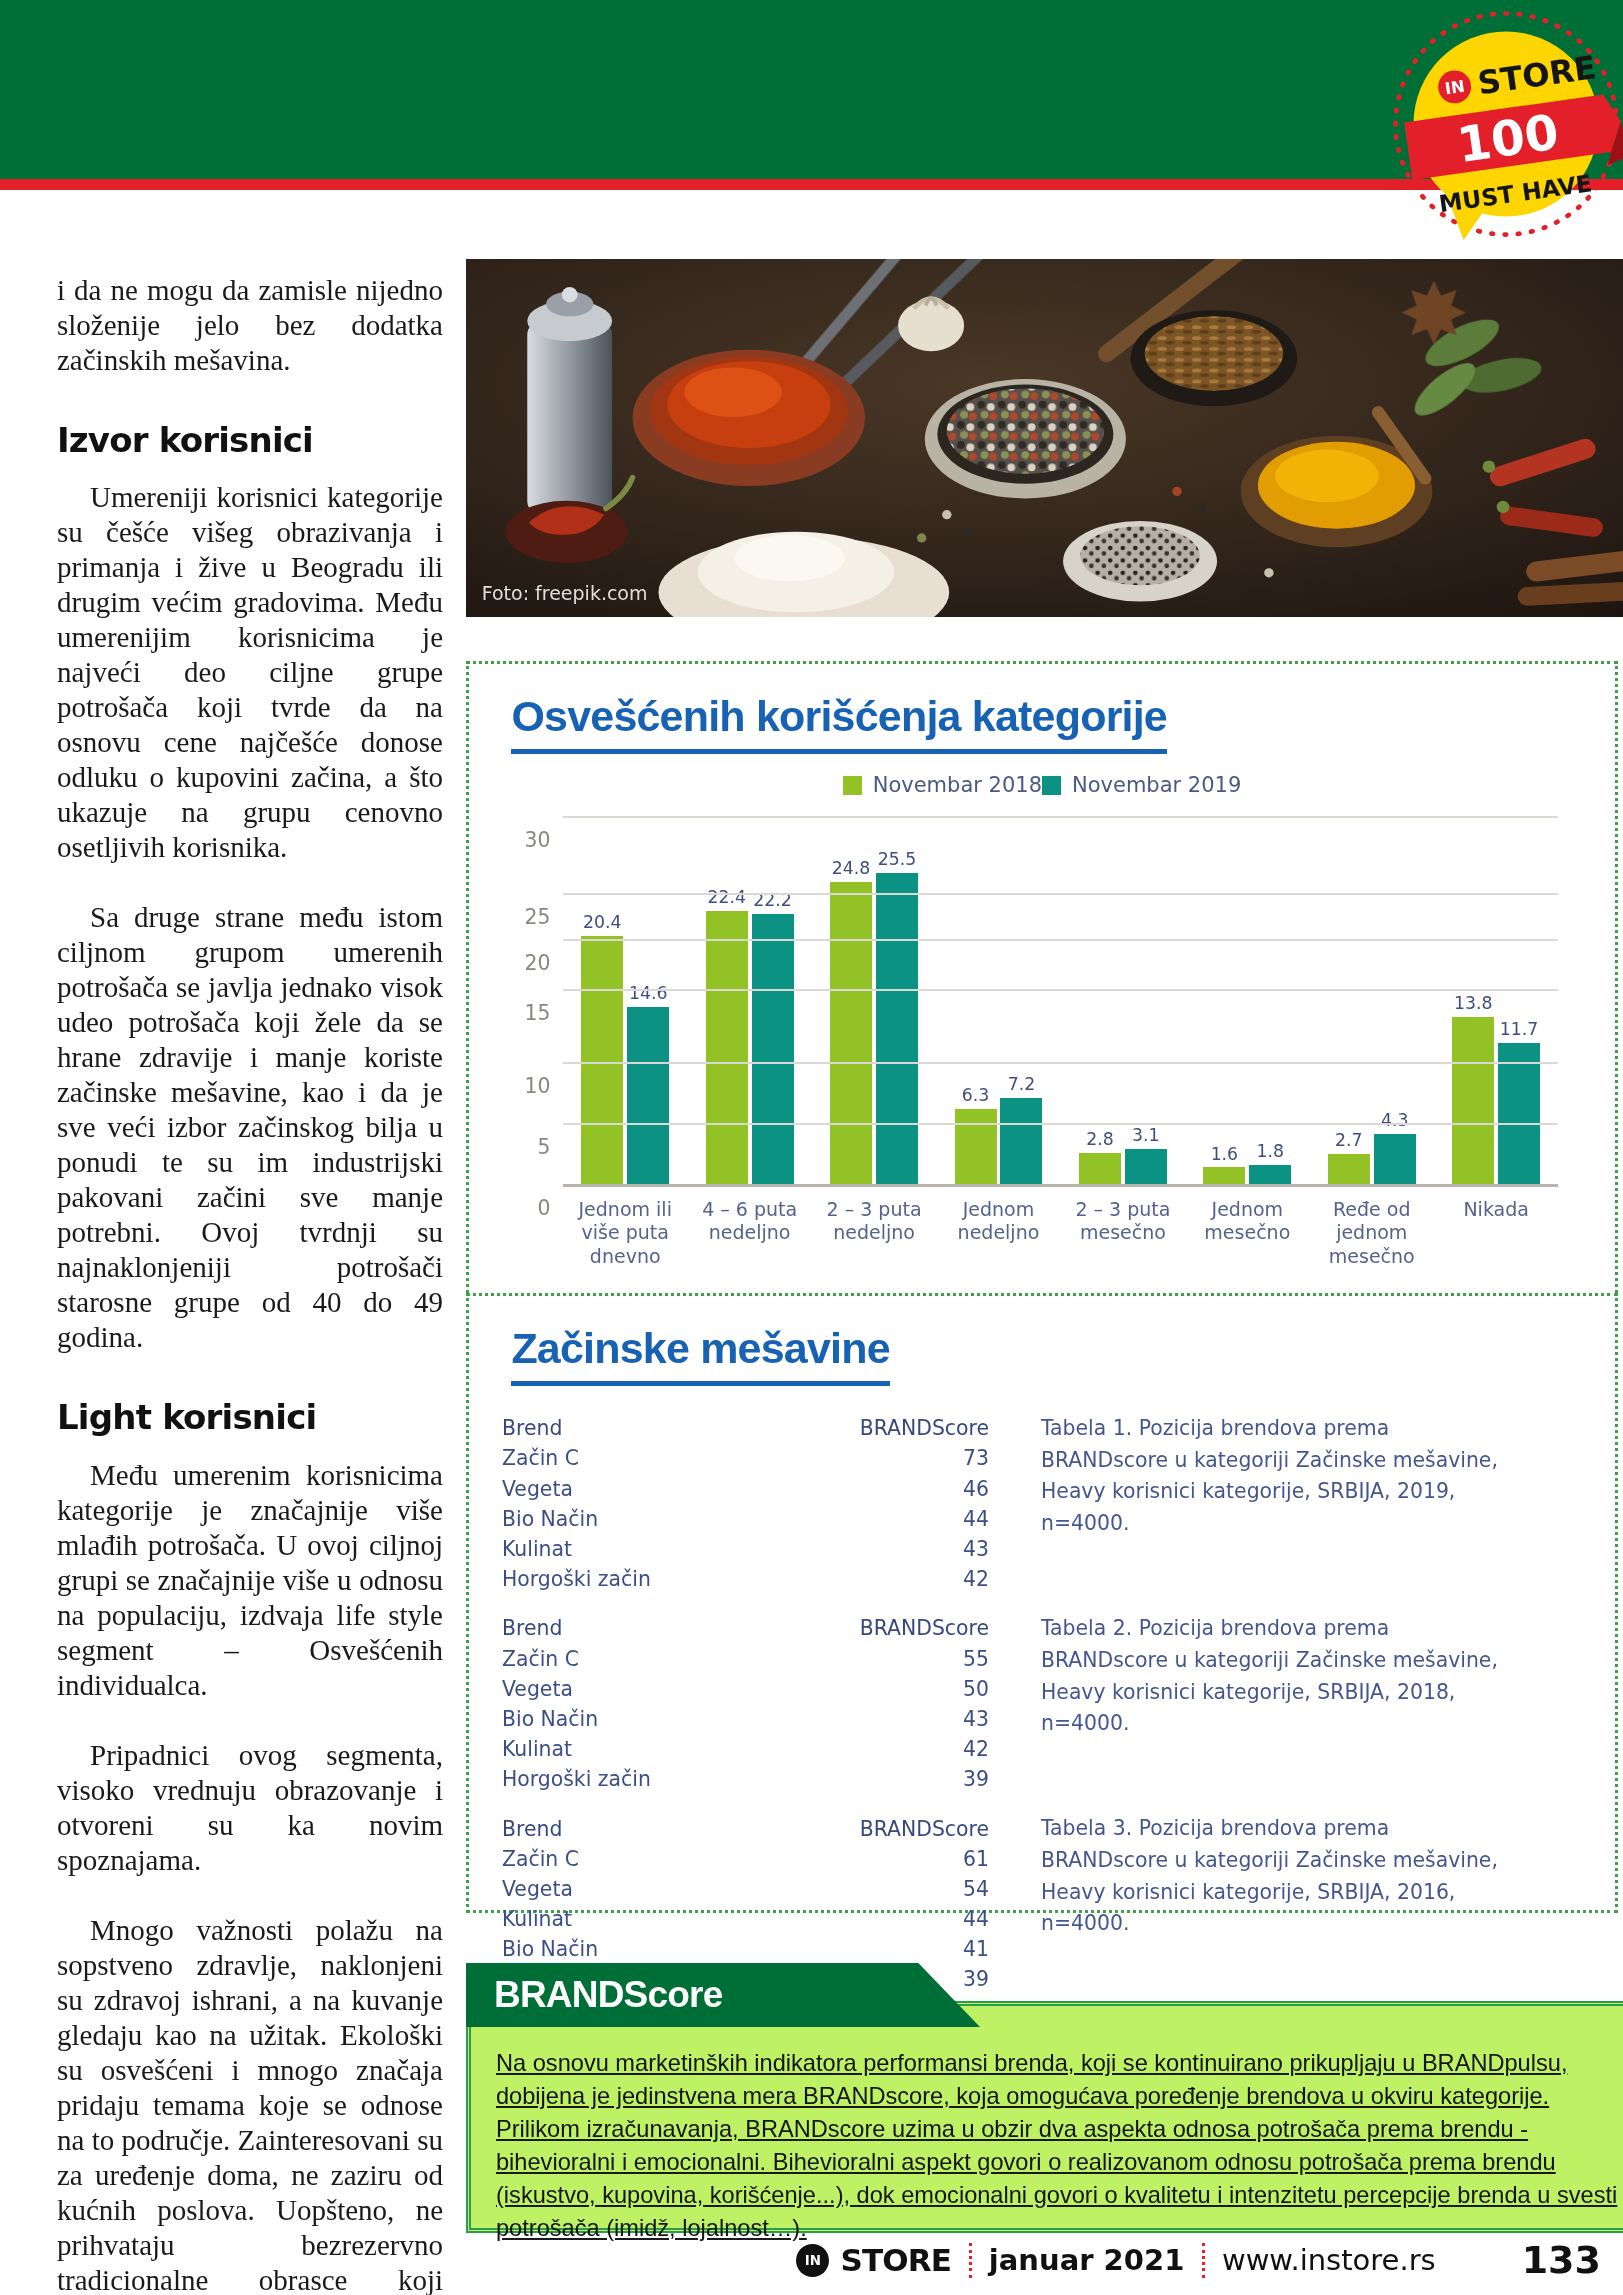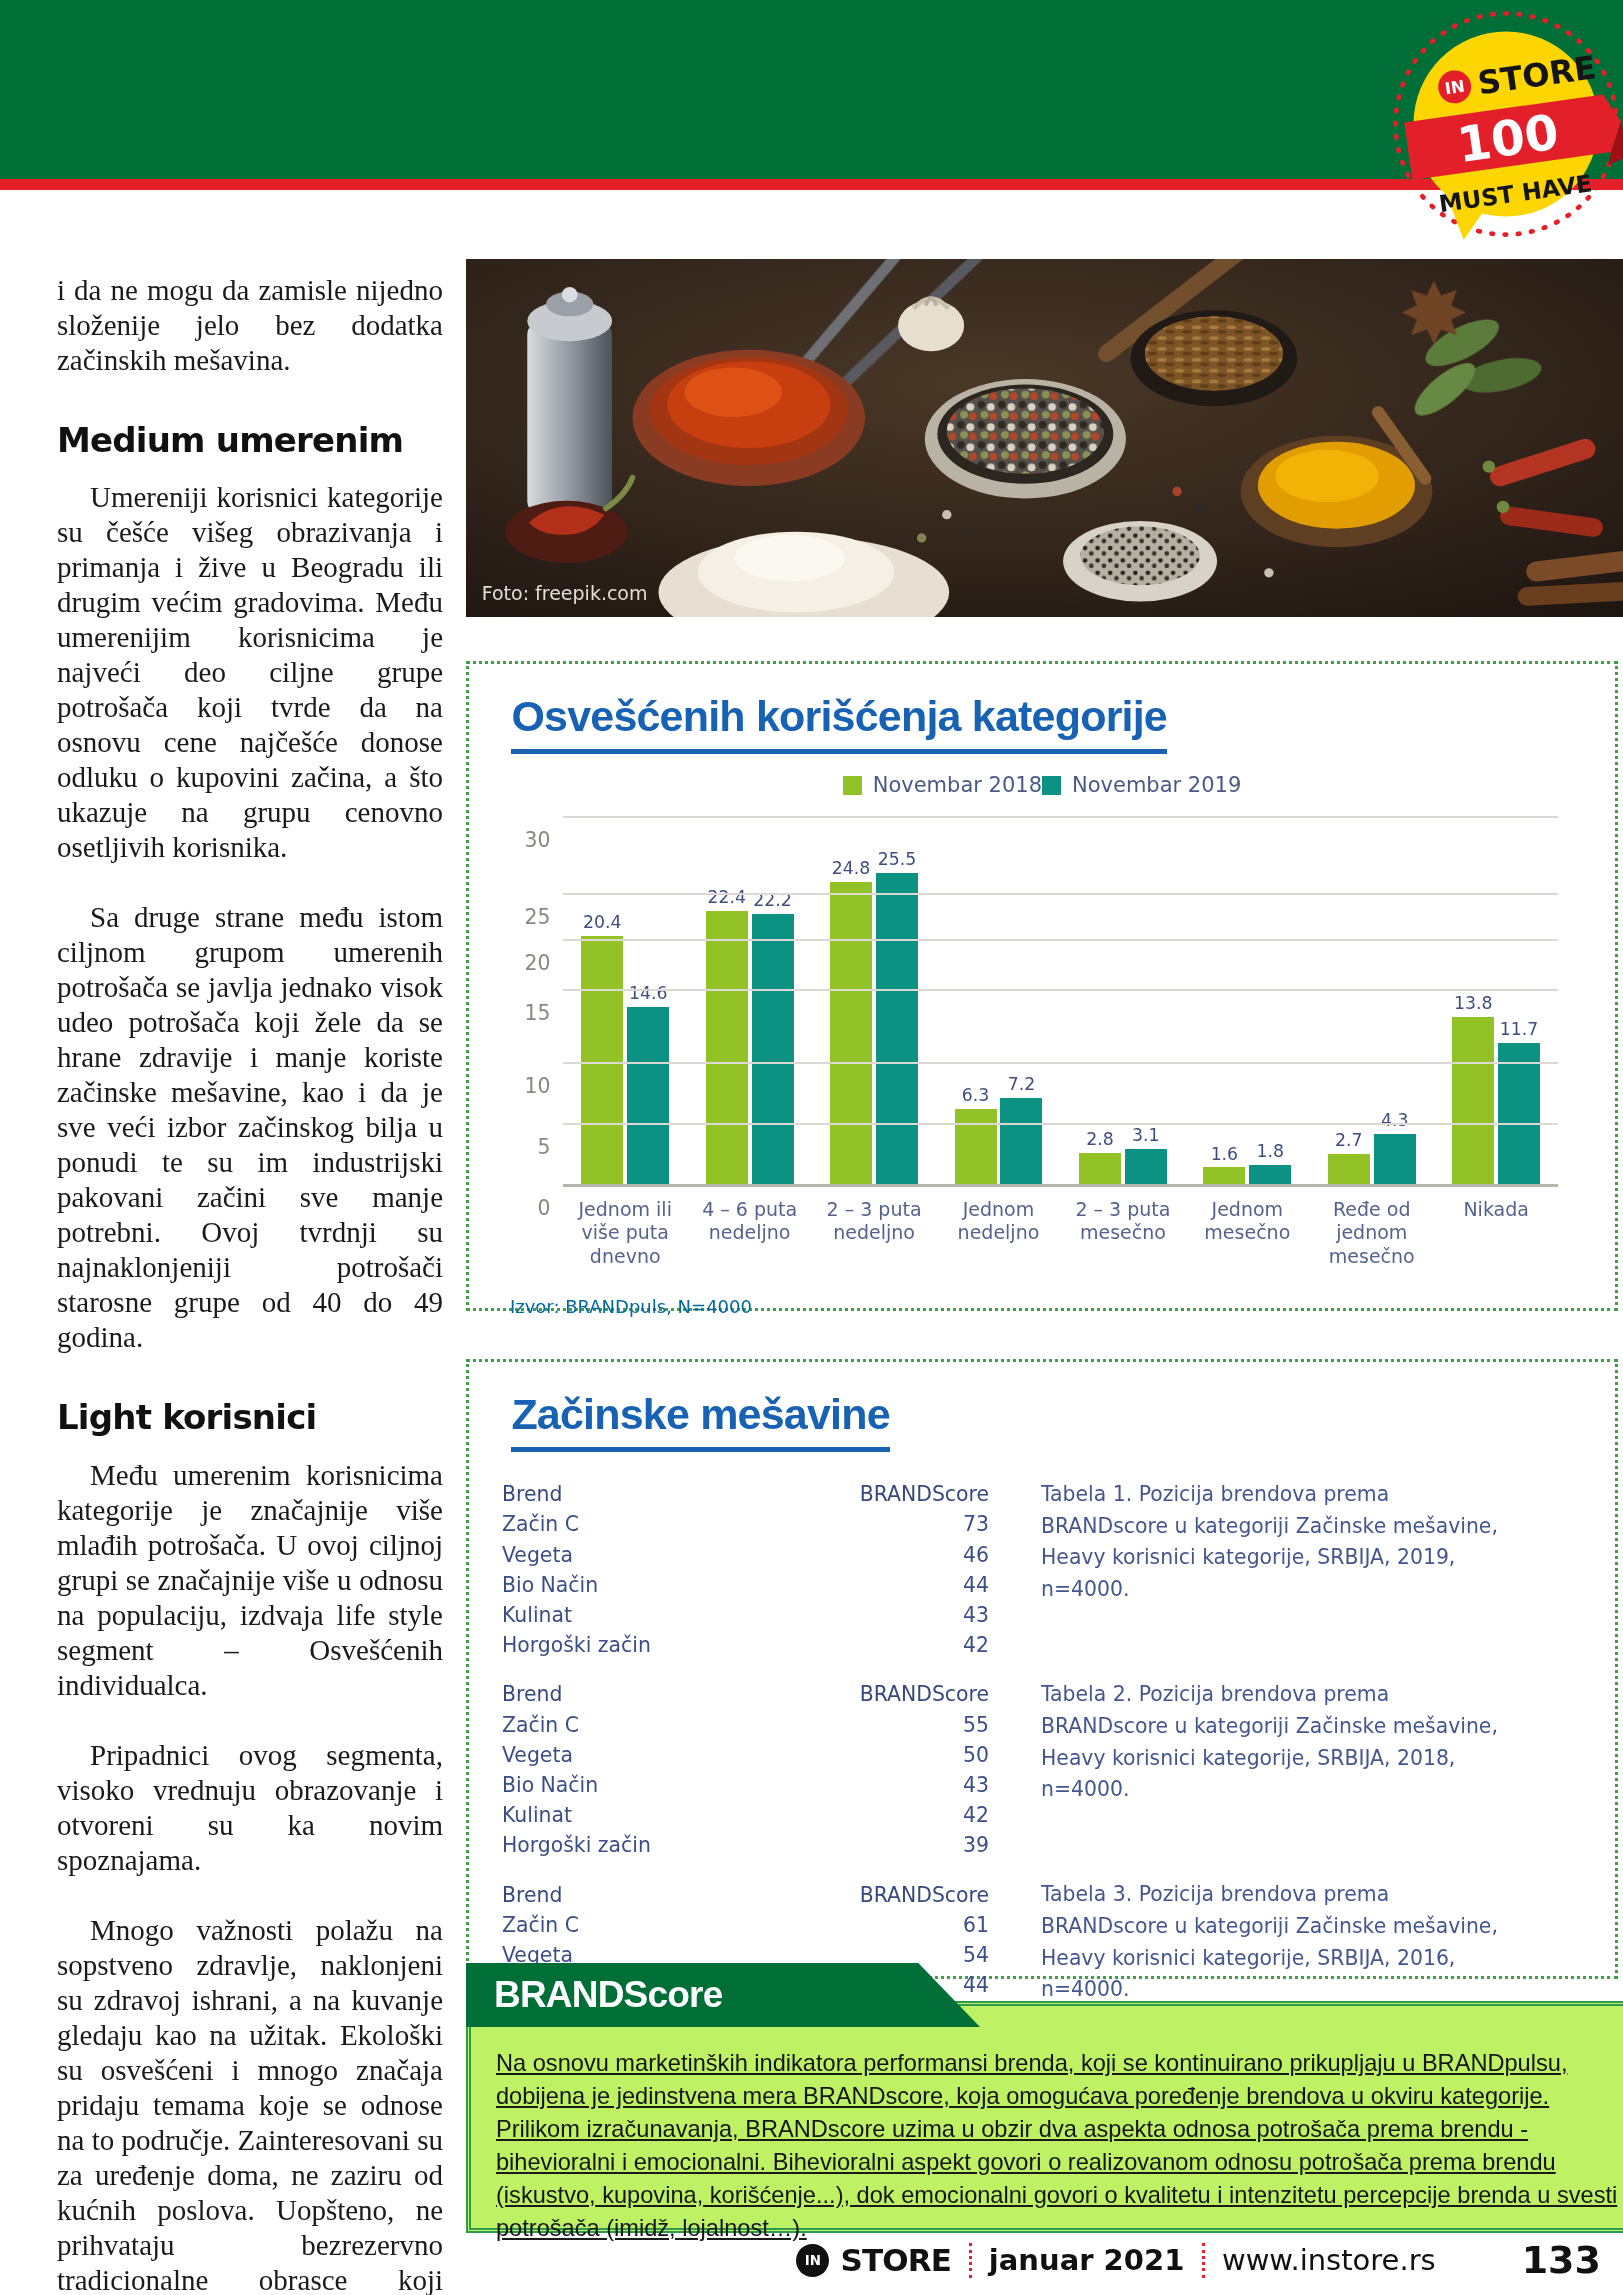--- a/index.html
+++ b/index.html
@@ -17,21 +17,21 @@
                margin:42px 0 20.4px 0;color:#111;text-align:left;letter-spacing:-0.8px;}
   
   .photo{position:absolute;left:466px;top:259px;width:1158px;height:358px;overflow:hidden;}
   .photo svg{display:block;width:100%;height:100%;}
   .photo-credit{position:absolute;left:15.7px;bottom:12.6px;color:#f2efe9;
                 font-family:"DejaVu Sans",sans-serif;font-size:19px;opacity:.92;}
   
   .dashbox{position:absolute;left:466px;width:1152px;border:3.9px dotted #3fa047;
            background:#fff;box-sizing:border-box;padding:23.6px 33px;}
   #box-chart{top:661px;height:650px;}
-  #box-tables{top:1359px;height:620px;}
+  #box-tables{top:1293px;height:620px;}
   .sec-title{display:inline-block;font-family:"Liberation Sans",sans-serif;font-weight:bold;
              letter-spacing:-0.8px;font-size:43px;color:#1862b4;border-bottom:5.5px solid #1862b4;
              padding-bottom:7.9px;margin:4.7px 0 0 9.4px;}
   
   .fuzzy{filter:blur(0.5px);}
   .chart-wrap{margin-top:19px;font-family:"DejaVu Sans",sans-serif;}
   .legend{display:flex;justify-content:center;margin-bottom:20.4px;}
   .legend-item{display:flex;align-items:center;gap:11px;font-size:21px;color:#4a5a86;}
   .legend-swatch{width:19px;height:19px;}
   .plot{position:relative;height:369px;margin:0 23.6px 0 61px;}
@@ -93,21 +93,21 @@
       <circle cx="92" cy="92" r="21" fill="#e3202a"></circle>
       <text x="92" y="100" text-anchor="middle" font-family="DejaVu Sans,sans-serif" font-weight="bold" font-size="21" fill="#fff">IN</text>
       <text x="122" y="106" font-family="DejaVu Sans,sans-serif" font-weight="bold" font-size="41" fill="#151515">STORE</text>
       <text x="150" y="188" text-anchor="middle" font-family="DejaVu Sans,sans-serif" font-weight="bold" font-size="62" fill="#ffffff">100</text>
       <text x="150" y="248" text-anchor="middle" font-family="DejaVu Sans,sans-serif" font-weight="bold" font-size="30" fill="#151515">MUST HAVE</text>
     </g>
   </svg>
 
   <div class="left-col">
     <p>i da ne mogu da zamisle nijedno složenije jelo bez dodatka začinskih mešavina.</p>
-    <h2>Medium umerenim</h2>
+    <h2>Izvor korisnici</h2>
     <p class="ind" style="margin-top:0">Umereniji korisnici kategorije su češće višeg obrazivanja i primanja i žive u Beogradu ili drugim većim gradovima. Među umerenijim korisnicima je najveći deo ciljne grupe potrošača koji tvrde da na osnovu cene najčešće donose odluku o kupovini začina, a što ukazuje na grupu cenovno osetljivih korisnika.</p>
     <p class="ind">Sa druge strane među istom ciljnom grupom umerenih potrošača se javlja jednako visok udeo potrošača koji žele da se hrane zdravije i manje koriste začinske mešavine, kao i da je sve veći izbor začinskog bilja u ponudi te su im industrijski pakovani začini sve manje potrebni. Ovoj tvrdnji su najnaklonjeniji potrošači starosne grupe od 40 do 49 godina.</p>
     <h2>Light korisnici</h2>
     <p class="ind" style="margin-top:0">Među umerenim korisnicima kategorije je značajnije više mlađih potrošača. U ovoj ciljnoj grupi se značajnije više u odnosu na populaciju, izdvaja life style segment – Osvešćenih individualca.</p>
     <p class="ind">Pripadnici ovog segmenta, visoko vrednuju obrazovanje i otvoreni su ka novim spoznajama.</p>
     <p class="ind">Mnogo važnosti polažu na sopstveno zdravlje, naklonjeni su zdravoj ishrani, a na kuvanje gledaju kao na užitak. Ekološki su osvešćeni i mnogo značaja pridaju temama koje se odnose na to područje. Zainteresovani su za uređenje doma, ne zaziru od kućnih poslova. Uopšteno, ne prihvataju bezrezervno tradicionalne obrasce koji poslove dele na muške i ženske. Aktivno se služe kompjuterom, zainteresovani za savremenu tehnologiju. Ne kupuju kako bi bili u trendu ili izrazili svoju ličnost već su usmereni na kvalitet i vezuju se za marku koju prepoznaju kao upotrebljivu i svrsishodnu.</p>
   </div>
 
   <div class="photo">
     <svg viewBox="0 0 1474 462" preserveAspectRatio="none">

